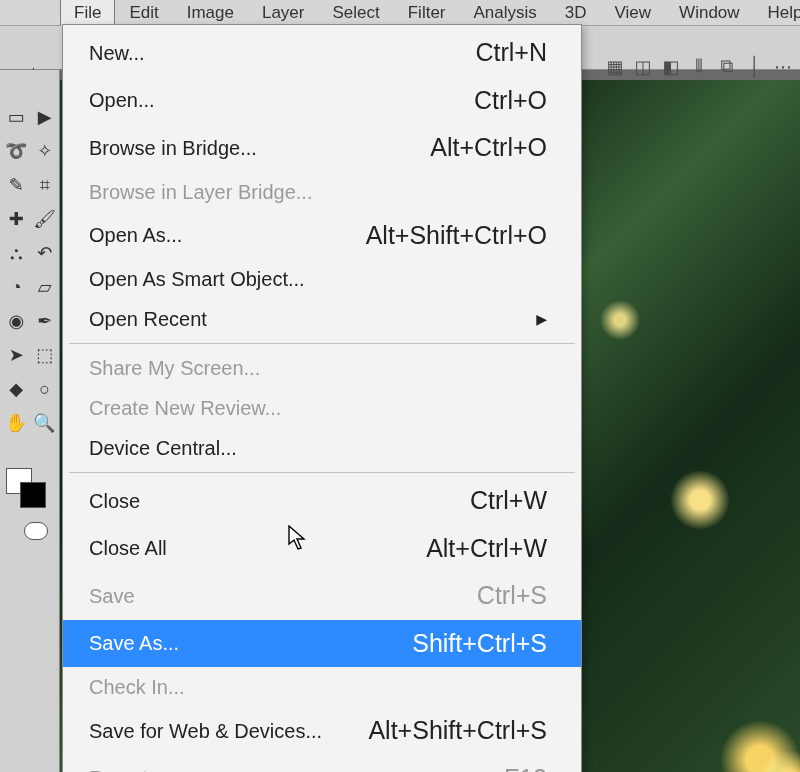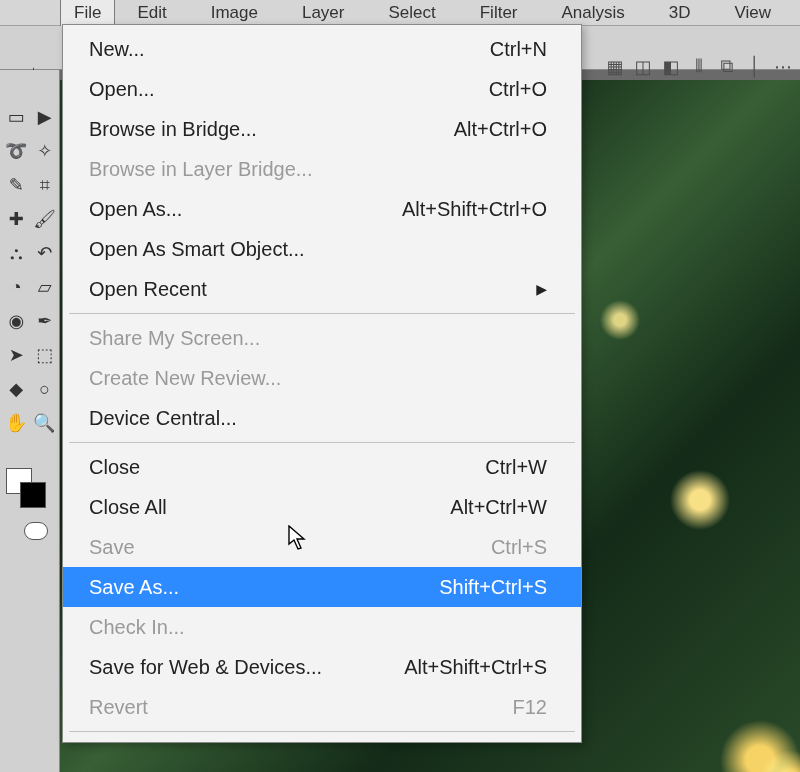--- a/index.html
+++ b/index.html
@@ -19,21 +19,21 @@
       height: 26px;
       background: #d6d6d6;
       border-bottom: 1px solid #a0a0a0;
       display: flex;
       align-items: center;
       padding-left: 60px;
       font-size: 17px;
       color: #333;
     }
     .menubar .menu-item {
-      padding: 2px 22px;
+      padding: 2px 14px;
       cursor: default;
     }
     .menubar .menu-item.active {
       background: #eaeaea;
       border: 1px solid #7a7a7a;
       border-bottom: none;
       padding: 12px 13px;
     }
     
     .ps-glyph {
@@ -162,21 +162,21 @@
     }
     .dropdown .dd-item.selected {
       background: #2e8bff;
       color: #fff;
     }
     .dropdown .dd-sep {
       height: 1px;
       background: #c2c2c2;
       margin: 4px 6px;
     }
-    .dd-shortcut { color: inherit; font-size: 20px; }
+    .dd-shortcut { color: inherit; font-size: 25px; }
     .dd-sub { font-size: 14px; color: #222; margin-left: auto; }
 
     
     .cursor {
       position: absolute;
       left: 288px;
       top: 525px;
       pointer-events: none;
     }
     .cursor svg { display: block; }

